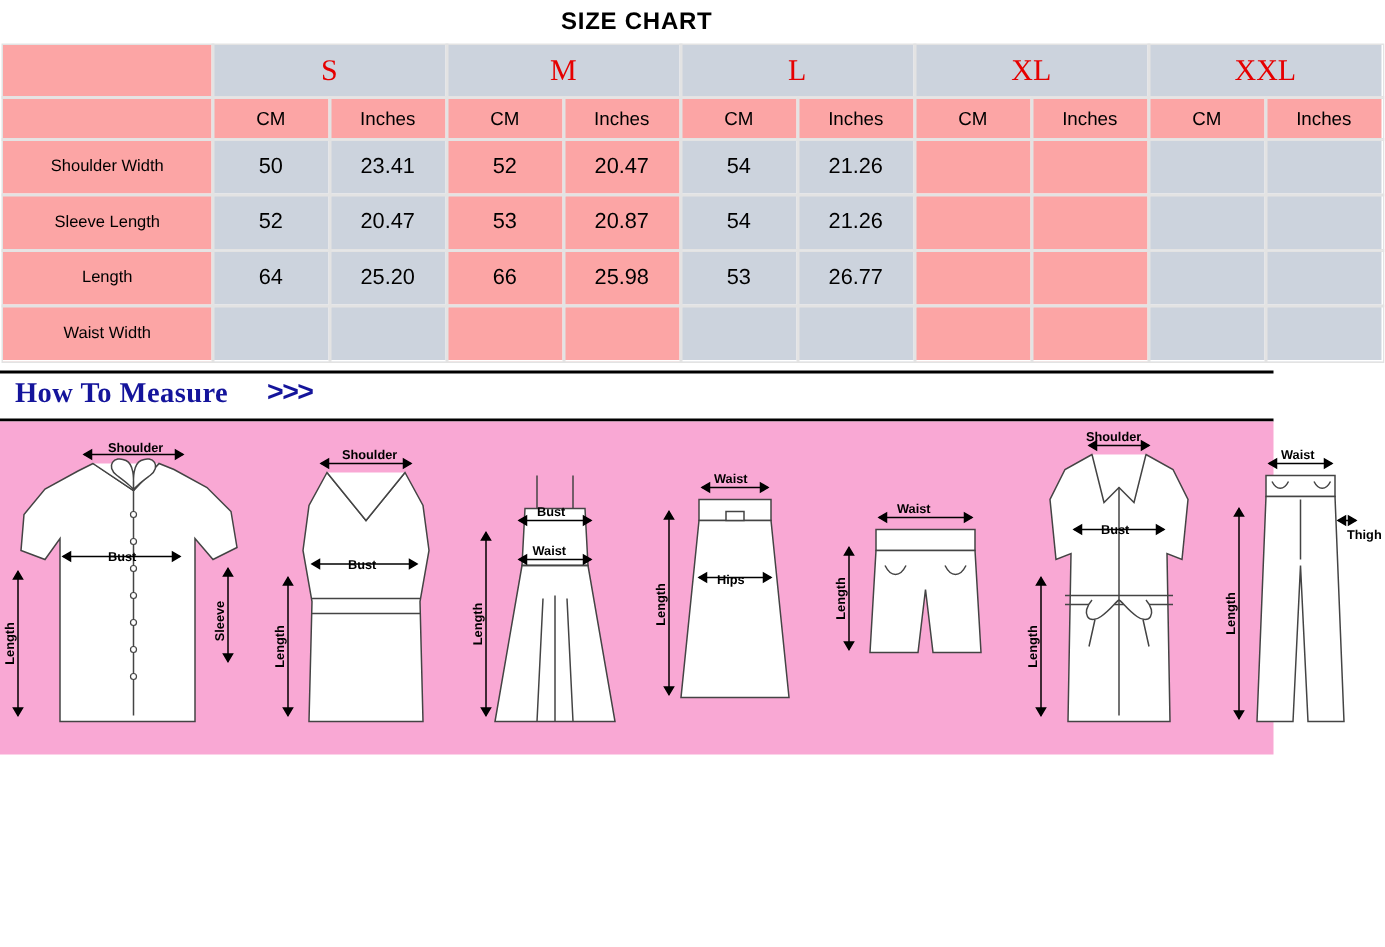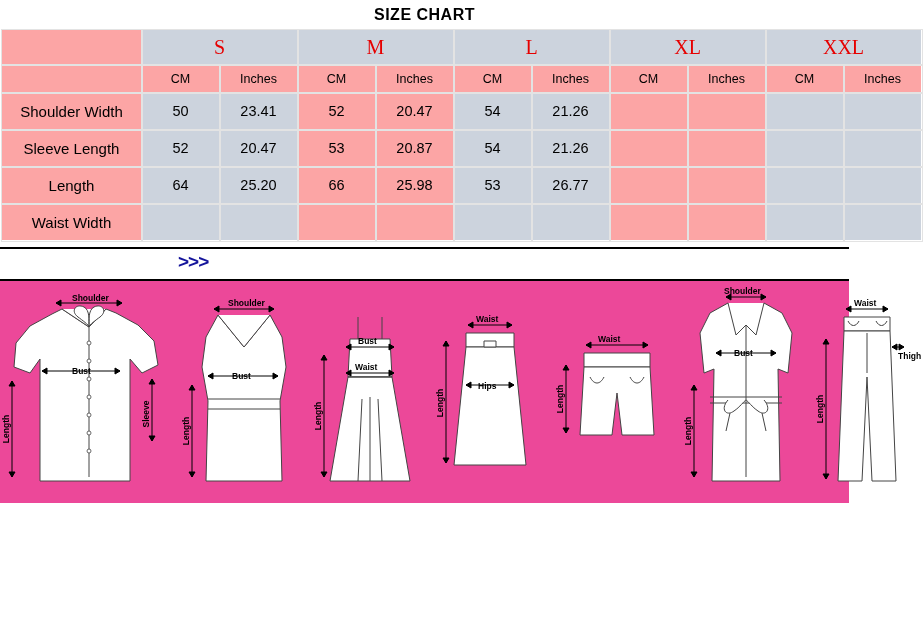--- a/index.html
+++ b/index.html
@@ -54,21 +54,21 @@
     font-weight: bold;
     height: 34px;
     font-family: "Liberation Serif", serif;
   }
   .unit-cell {
     font-size: 12.5px;
     height: 27px;
   }
   .row-label {
     text-align: center;
-    font-size: 15px;
+    font-size: 11px;
     height: 36px;
     padding: 0 4px;
   }
   .value-cell {
     font-size: 14.5px;
     height: 36px;
   }
   .col-label { width: 140px; }
   .col-unit { width: 78px; }
 
@@ -95,21 +95,21 @@
     left: 178px;
     top: 2px;
     font-size: 19px;
     font-weight: bold;
     color: #14149b;
     letter-spacing: -1px;
   }
   .figures {
     position: relative;
     height: 222px;
-    background: #ec4899;
+    background: #f9a8d4;
   }
   .fig {
     position: absolute;
     top: 0;
     height: 222px;
   }
   .fig svg { display: block; }
   .cap {
     font-family: "Liberation Sans", sans-serif;
     font-size: 8.5px;
@@ -218,20 +218,21 @@
         <td class="white value-cell"></td>
         <td class="white value-cell"></td>
         <td class="shade value-cell"></td>
         <td class="shade value-cell"></td>
       </tr>
 
     </tbody>
   </table>
 
   <div class="how-bar">
+    <span class="how-text">How To Measure</span>
     <span class="how-arrows">&gt;&gt;&gt;</span>
   </div>
 
   <div class="figures">
 
     <div class="fig" style="left:0px; width:178px;">
       <svg width="178" height="222" viewBox="0 0 178 222">
         <g class="garm">
           <path d="M62 28 L52 33 L30 45 L16 62 L14 86 L30 92 L40 78 L40 200 L130 200 L130 78 L142 92 L158 84 L154 60 L138 44 L116 32 L106 28 L89 46 Z"></path>
           <path d="M62 28 L89 46 L106 28"></path>

